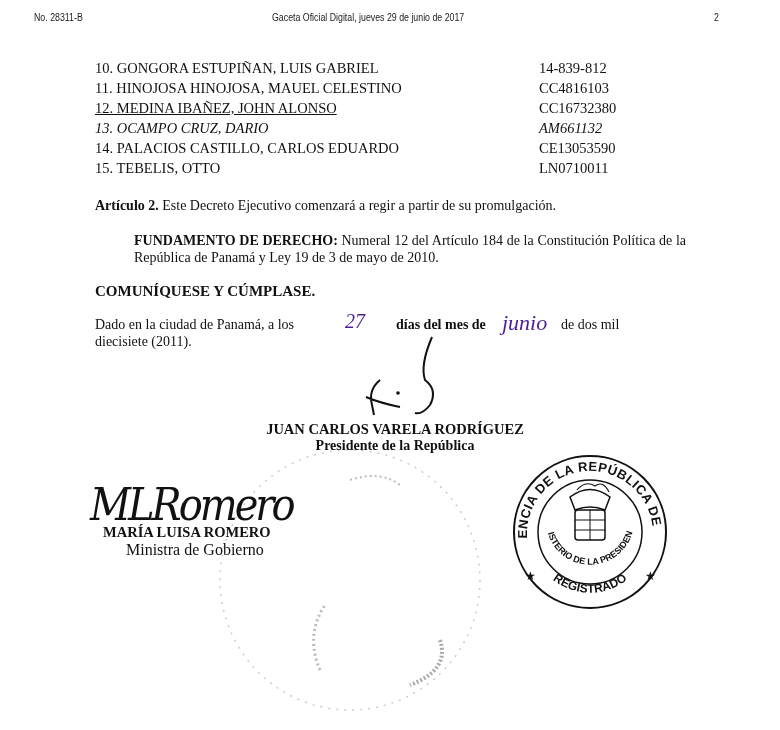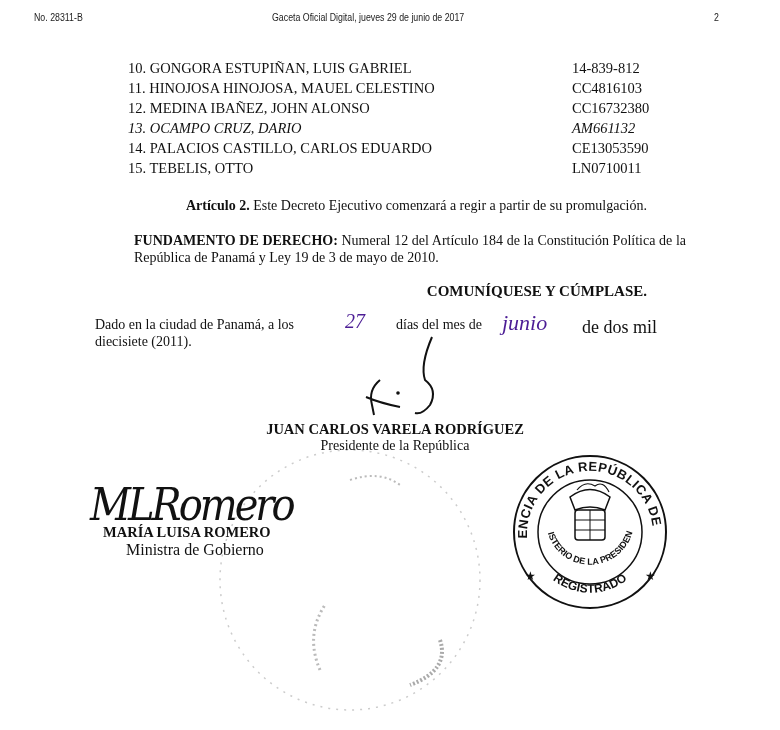--- a/index.html
+++ b/index.html
@@ -1,19 +1,19 @@
 <!DOCTYPE html>
 <html><head>
   <meta charset="utf-8">
   <style>
     html, body { margin: 0; padding: 0; background: #ffffff; }
     body { width: 780px; height: 730px; position: relative; overflow: hidden; color: #111; }
     .hdr { position: absolute; top: 12px; font-family: "Liberation Sans", sans-serif; font-size: 10px; color: #222; transform: scaleX(0.88); transform-origin: left top; }
-    .serif { font-family: "Liberation Serif", serif; text-align: right; }
-    .row { position: absolute; left: 95px; font-size: 14.5px; white-space: nowrap; margin-left: 33px; }
+    .serif { font-family: "Liberation Serif", serif; }
+    .row { position: absolute; left: 95px; font-size: 14.5px; white-space: nowrap; }
     .row .id { position: absolute; left: 444px; }
     .para { position: absolute; left: 95px; width: 552px; font-size: 14px; line-height: 17px; }
     .justify { text-align: justify; text-align-last: left; }
     b { font-weight: bold; }
     .hand { font-family: Liberation Serif, serif; font-style: italic; font-size: 20px; color: #4c1d95; }
     .center { position: absolute; text-align: center; }
     svg { position: absolute; overflow: visible; }
   </style>
 </head>
 <body>
@@ -24,21 +24,21 @@
 
 <div class="serif">
   <div class="row" style="top:60px;">
     <span>10. GONGORA ESTUPIÑAN, LUIS GABRIEL</span>
     <span class="id">14-839-812</span>
   </div>
   <div class="row" style="top:80px;">
     <span>11. HINOJOSA HINOJOSA, MAUEL CELESTINO</span>
     <span class="id">CC4816103</span>
   </div>
-  <div class="row" style="top:100px;">
+  <div class="row" style="top:100px;text-decoration:underline;">
     <span>12. MEDINA IBAÑEZ, JOHN ALONSO</span>
     <span class="id">CC16732380</span>
   </div>
   <div class="row" style="top:120px;font-style:italic;">
     <span>13. OCAMPO CRUZ, DARIO</span>
     <span class="id">AM661132</span>
   </div>
   <div class="row" style="top:140px;">
     <span>14. PALACIOS CASTILLO, CARLOS EDUARDO</span>
     <span class="id">CE13053590</span>
@@ -57,41 +57,41 @@
   <b>FUNDAMENTO DE DERECHO:</b><span> Numeral 12 del Artículo 184 de la Constitución Política de la República de Panamá y Ley 19 de 3 de mayo de 2010.</span>
 </div>
 
 <div class="para serif" style="top:283px; font-size:15px;">
   <b>COMUNÍQUESE Y CÚMPLASE.</b>
 </div>
 
 <div class="serif">
   <div style="position:absolute; top:317px; left:95px; font-size:14px;">Dado en la ciudad de Panamá, a los</div>
   <div class="hand" style="position:absolute; top:310px; left:345px;">27</div>
-  <div style="position:absolute; top:317px; left:396px; font-size:14px;">días del mes de</div>
+  <div style="position:absolute; top:317px; left:396px; font-size:14px;font-weight:bold;">días del mes de</div>
   <div class="hand" style="position:absolute; top:310px; left:502px; font-size:22px;">junio</div>
-  <div style="position:absolute; top:317px; left:582px; font-size:18px;">de dos mil</div>
+  <div style="position:absolute; top:317px; left:561px; font-size:14px;">de dos mil</div>
   <div style="position:absolute; top:334px; left:95px; font-size:14px;">diecisiete (2011).</div>
 </div>
 
 <svg style="left:200px; top:420px;" width="300" height="300" viewBox="0 0 300 300">
   <circle cx="150" cy="160" r="130" fill="none" stroke="#ccc" stroke-width="1.5" stroke-dasharray="2 6"></circle>
   <path d="M120 250 Q105 215 125 185" fill="none" stroke="#bbb" stroke-width="3" stroke-dasharray="2 3"></path>
   <path d="M240 220 Q250 250 210 265" fill="none" stroke="#aaa" stroke-width="4" stroke-dasharray="2 2"></path>
   <path d="M150 60 Q180 50 200 65" fill="none" stroke="#bbb" stroke-width="2" stroke-dasharray="2 3"></path>
 </svg>
 
 <svg style="left:360px; top:335px;" width="90" height="85" viewBox="0 0 90 85">
   <path d="M72 2 Q60 30 65 45 Q78 55 70 70 Q62 80 55 78" fill="none" stroke="#111" stroke-width="2"></path>
   <path d="M20 45 Q8 55 12 70 L14 80 M6 62 Q20 68 40 72" fill="none" stroke="#111" stroke-width="2"></path>
   <circle cx="38" cy="58" r="1.8" fill="#111"></circle>
 </svg>
 
 <div class="center serif" style="left:240px; width:310px; top:421px; font-size:14.5px; font-weight:bold;">JUAN CARLOS VARELA RODRÍGUEZ</div>
-<div class="center serif" style="left:240px; width:310px; top:438px; font-size:14px;">Presidente de la República</div>
+<div class="center serif" style="left:240px; width:310px; top:438px; font-size:14px;font-weight:bold;">Presidente de la República</div>
 
 <div style="position:absolute; left:90px; top:482px; font-family:'DejaVu Serif', serif; font-style:italic; font-size:40px; letter-spacing:-3px; color:#111; transform:scaleY(1.1);">MLRomero</div>
 <div class="serif" style="position:absolute; left:103px; top:524px; font-size:14.5px; font-weight:bold;">MARÍA LUISA ROMERO</div>
 <div class="serif" style="position:absolute; left:126px; top:541px; font-size:16px;">Ministra de Gobierno</div>
 
 <svg style="left:505px; top:452px;" width="170" height="160" viewBox="0 0 170 160">
   <defs>
     <path id="sealTop" d="M 22 82 A 63 63 0 0 1 148 82"></path>
     <path id="sealInner" d="M 42 78 A 44 44 0 0 0 128 78"></path>
     <path id="sealBottom" d="M 38 118 A 60 60 0 0 0 132 118"></path>

